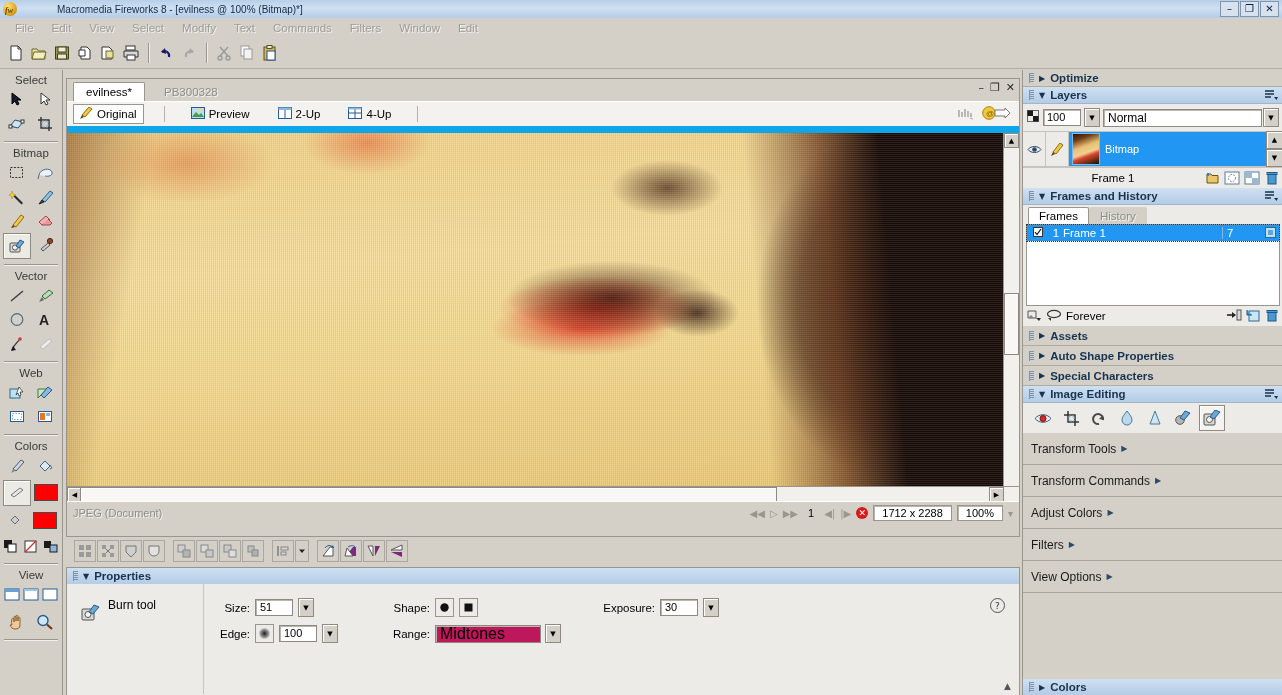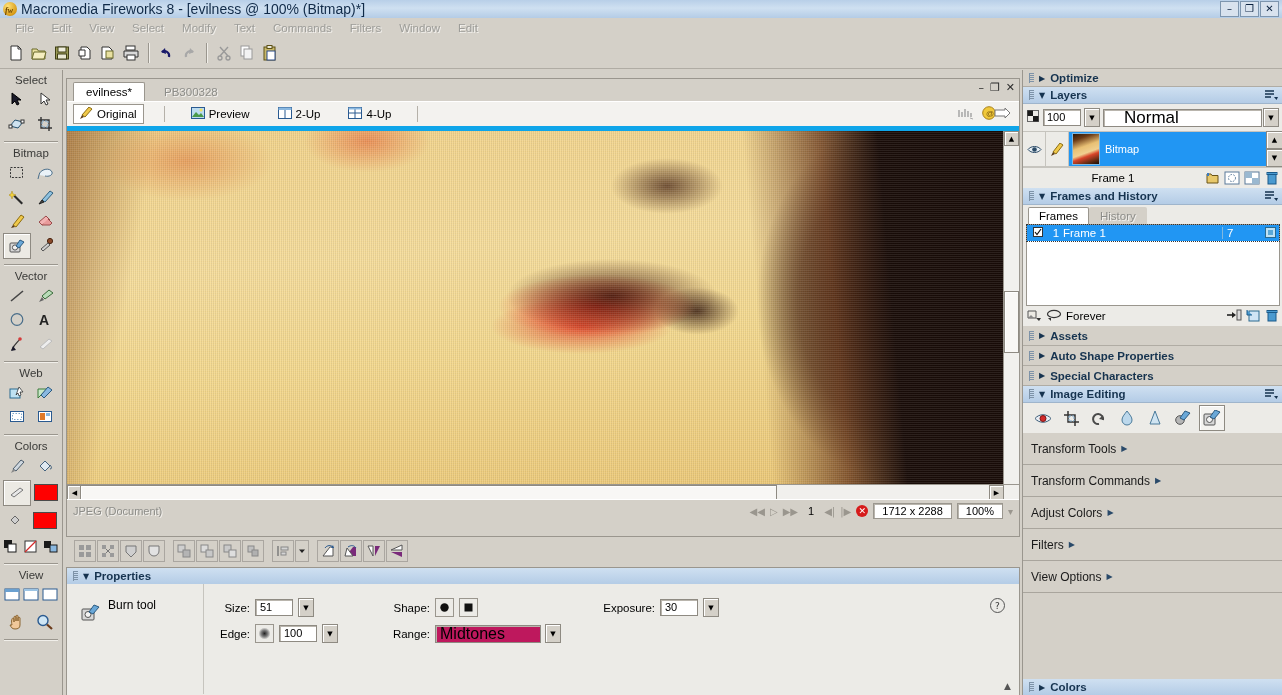--- a/index.html
+++ b/index.html
@@ -18,21 +18,21 @@
     background:linear-gradient(to bottom,#b8cfe8 0%,#cfe0f1 45%,#b4cce6 100%);
     border-bottom:1px solid #9ab0c8;
     display:flex;align-items:center;
   }
   .tb-logo{
     width:14px;height:14px;margin:0 4px 0 3px;border-radius:50%;
     background:radial-gradient(circle at 35% 30%,#ffe27a,#d89b18 70%,#9a6a06);
     font-size:9px;font-style:italic;font-weight:bold;color:#6b4500;
     display:flex;align-items:center;justify-content:flex-start;line-height:1;
   }
-  .tb-title{font-size:14px;color:#102a48;white-space:nowrap;}
+  .tb-title{font-size:10px;color:#102a48;white-space:nowrap;margin-left:36px;}
   .tb-btns{margin-left:auto;display:flex;gap:1px;padding-right:3px;}
   .tb-btn{
     width:17px;height:14px;background:#d8e2ee;border:1px solid #7d95ae;
     display:flex;align-items:center;justify-content:center;
     font-size:10px;color:#0b2240;line-height:1;font-family:"DejaVu Sans",sans-serif;
   }
 
   
   .menubar{
     position:absolute;left:0;top:18px;width:1282px;height:20px;
@@ -87,21 +87,21 @@
   .doctab{
     height:18px;line-height:18px;padding:0 12px;font-size:11.5px;
     background:#fff;border:1px solid #9a968e;border-bottom:none;
     border-radius:2px 2px 0 0;margin-left:6px;color:#000;
   }
   .doctab.inactive{background:#d4d0c8;border-color:transparent;color:#8d8d89;
     text-shadow:1px 1px 0 #f3f1ee;}
   .docwinbtns{position:absolute;right:4px;top:2px;display:flex;gap:6px;align-items:center;
     font-size:11px;color:#2b2b2b;font-family:"DejaVu Sans",sans-serif;}
   .viewbar{
-    height:24px;background:#f3f2ef;border-top:1px solid #fff;border-bottom:5px solid #0ea5e9;
+    height:24px;background:#f3f2ef;border-top:1px solid #fff;border-bottom:7px solid #0ea5e9;
     display:flex;align-items:center;padding-left:6px;gap:16px;position:relative;justify-content:flex-end;
   }
   .vbtn{display:flex;align-items:center;gap:4px;padding:2px 6px;font-size:11.5px;}
   .vbtn.active{background:#fff;border:1px solid #9a968e;box-shadow:inset 1px 1px 0 #fff;}
   .vsep{width:1px;height:16px;background:#b5b1a9;margin:0 4px;}
   .viewbar-right{margin-left:auto;display:flex;align-items:center;gap:6px;padding-right:8px;}
 
   .canvaswrap{position:relative;height:368px;background:#808080;overflow:hidden;}
   .canvas-img{position:absolute;left:0;top:0;width:936px;height:354px;}
   .scroll-v{
@@ -204,21 +204,21 @@
   .tri{font-size:8px;color:#16334f;font-family:"DejaVu Sans",sans-serif;}
   .pnl-menu{margin-left:auto;padding-right:5px;display:flex;align-items:center;}
   .pnl-body{background:#ecebe7;}
   .layers-ctl{display:flex;align-items:center;gap:3px;padding:4px 4px;}
   .opacity-in{
     background:#fff;border:1px solid #8e8a82;box-shadow:inset 1px 1px 0 #b9b5ad;
     width:30px;height:15px;line-height:15px;padding:0 3px;font-size:11px;text-align:left;
   }
   .blend-in{
     background:#fff;border:1px solid #8e8a82;box-shadow:inset 1px 1px 0 #b9b5ad;
-    flex:1;height:16px;line-height:16px;padding:0 20px;font-size:17px;
+    flex:1;height:16px;line-height:16px;padding:0 4px;font-size:12px;
     display:flex;align-items:center;
   }
   .layerrow{
     display:flex;align-items:center;height:34px;background:#2196f3;color:#fff;
     border-top:1px solid #c6c4be;border-bottom:1px solid #c6c4be;
   }
   .lcell{width:22px;display:flex;align-items:center;justify-content:center;height:100%;
     background:#ecebe7;border-right:1px solid #c6c4be;}
   .lthumb{width:26px;height:30px;margin:0 5px 0 3px;border:1px solid #7fb8e0;}
   .framebar{

